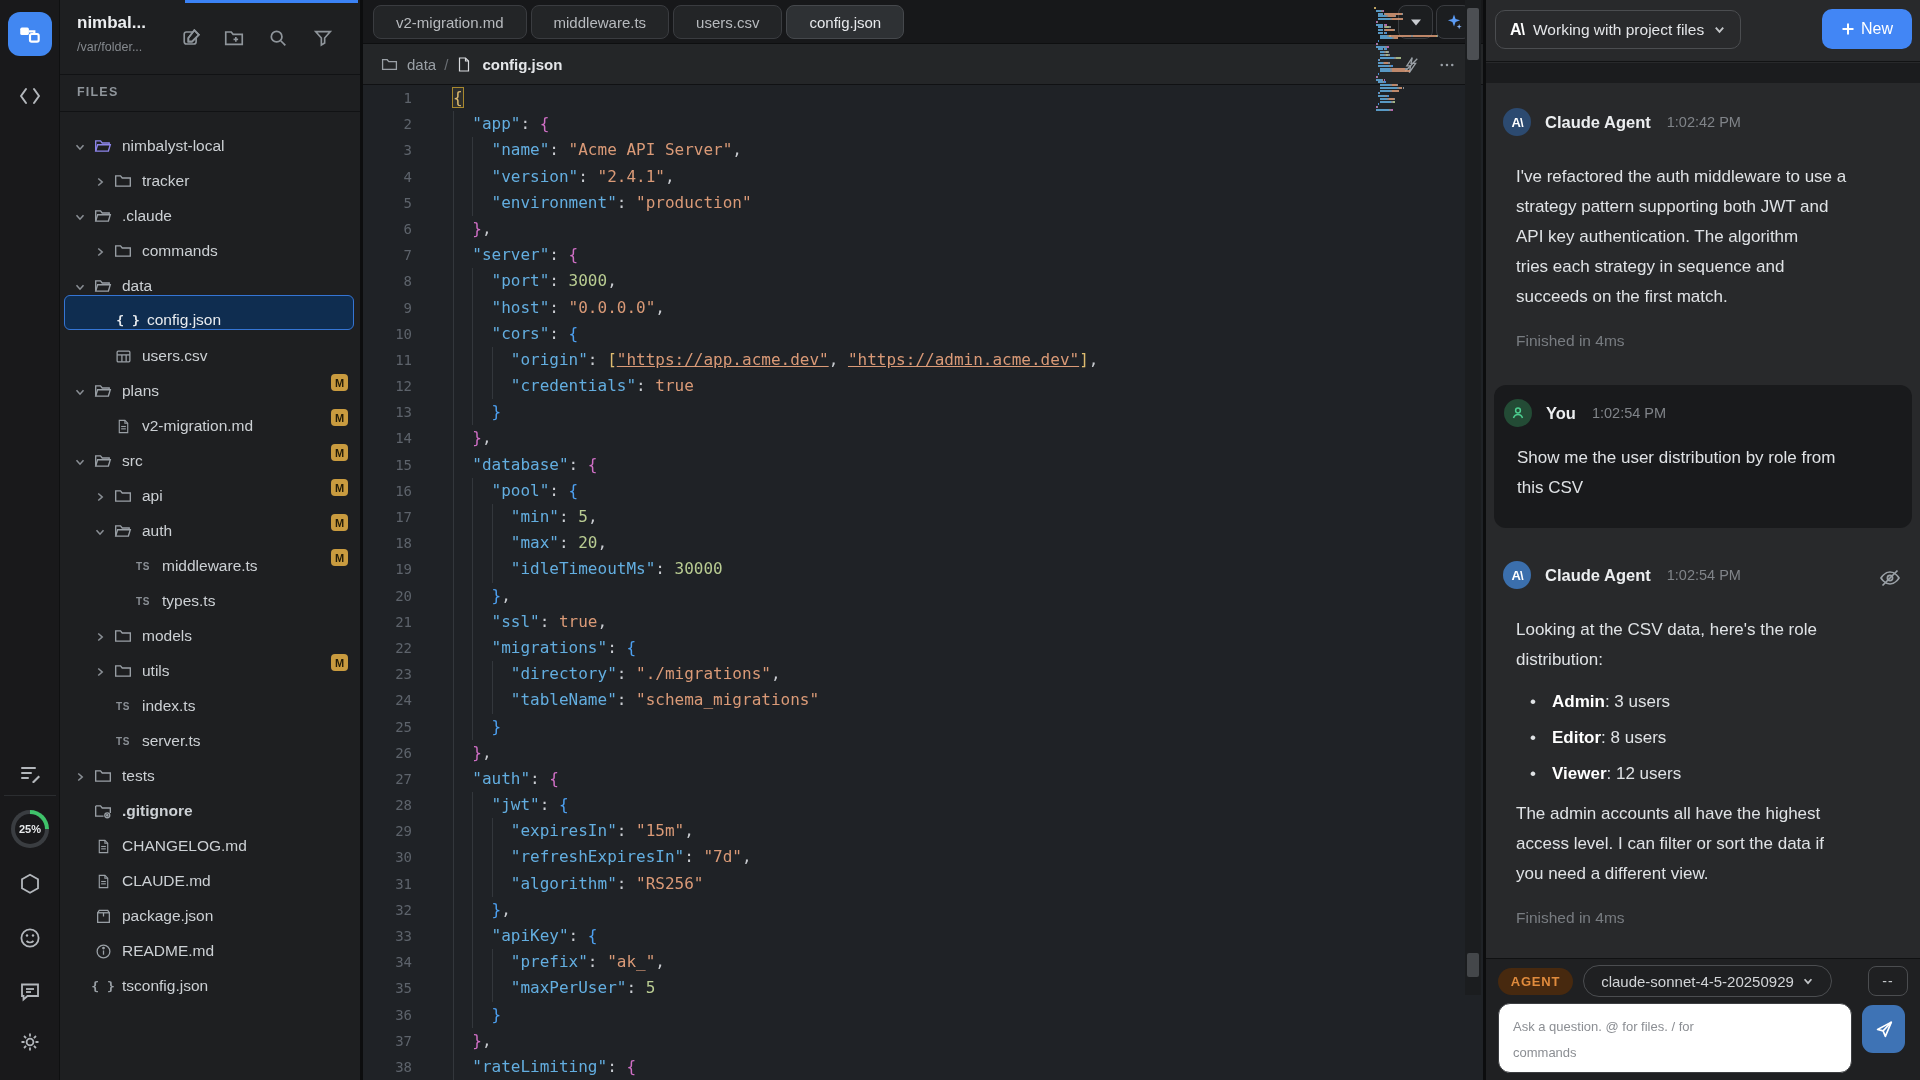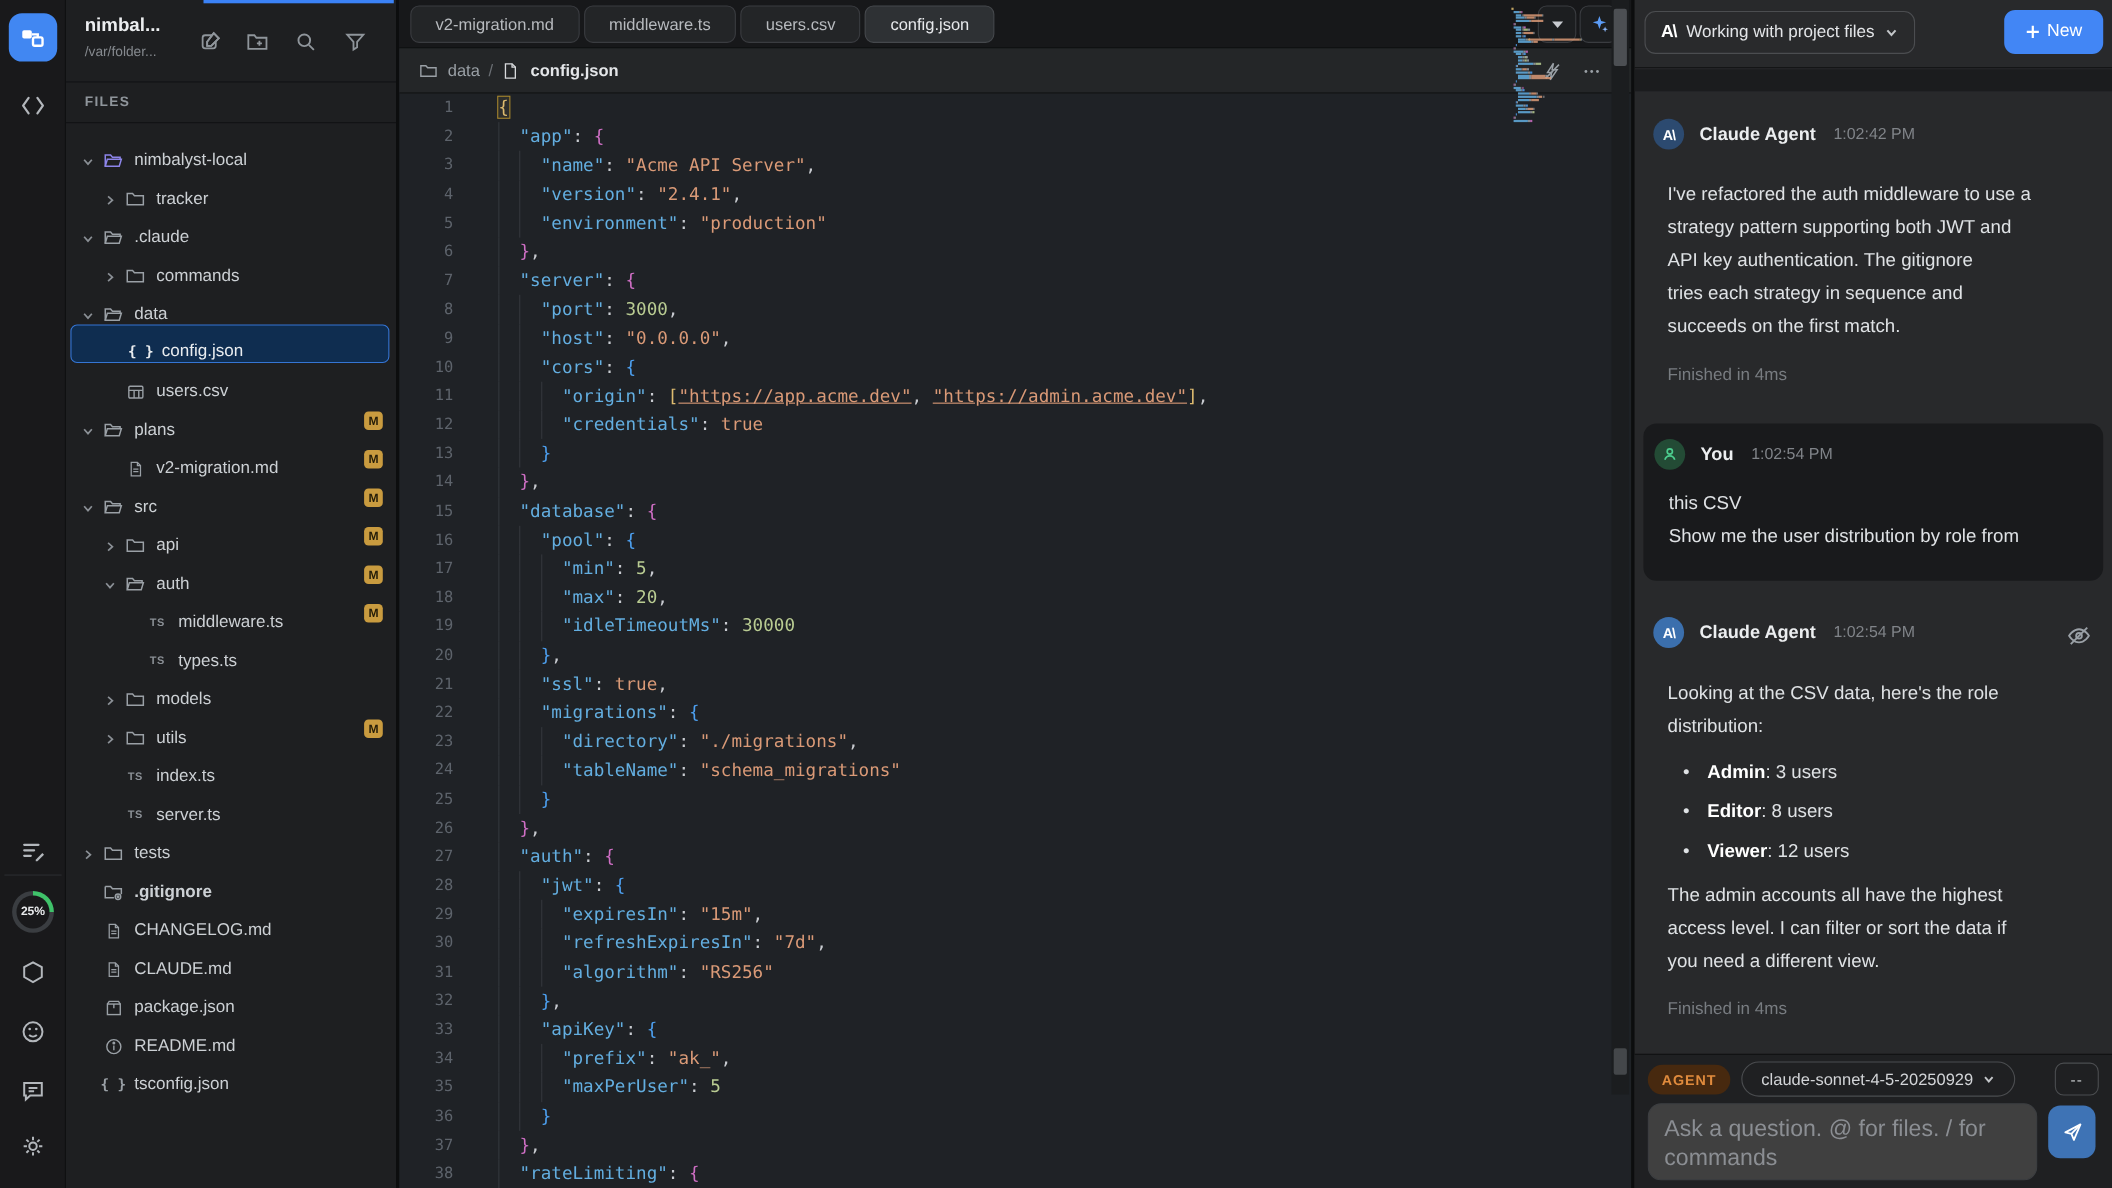--- a/index.html
+++ b/index.html
@@ -94,21 +94,21 @@
   .bullets { margin:12px 0 0 27px; }
   .bullet { display:flex; font-size:17px; line-height:30px; color:#dfe2e5; margin-bottom:6px; }
   .bullet .dot { width:22px; }
   .bullet b { color:#ffffff; }
   .eye-btn { position:absolute; right:18px; top:566px; width:24px; height:24px; color:#9aa0a6; }
 
   .composer { position:absolute; left:0; top:958px; width:100%; height:122px; background:#1f2022; border-top:1px solid #101112; }
   .agent-badge { position:absolute; left:12px; top:9px; width:75px; height:27px; border-radius:14px; background:#47290f; color:#e08b3d; font-size:13px; font-weight:bold; letter-spacing:.8px; display:flex; align-items:center; justify-content:center; }
   .model-pill { position:absolute; left:97px; top:6px; width:249px; height:32px; border:1px solid #4b4d50; border-radius:16px; display:flex; align-items:center; justify-content:center; gap:8px; color:#d2d4d7; font-size:15px; }
   .more-btn { position:absolute; left:382px; top:7px; width:40px; height:30px; border:1px solid #4b4d50; border-radius:8px; color:#c3c6c9; font-size:14px; display:flex; align-items:center; justify-content:center; letter-spacing:1px; }
-  .chat-input { position:absolute; left:12px; top:44px; width:354px; height:70px; background:#404040; border:1px solid #3c3e41; border-radius:12px; padding:10px 14px; font-size:21px; line-height:26px; color:#8b8e93; }
+  .chat-input { position:absolute; left:12px; top:44px; width:354px; height:70px; background:#ffffff; border:1px solid #3c3e41; border-radius:12px; padding:10px 14px; font-size:13px; line-height:26px; color:#8b8e93; }
   .send-btn { position:absolute; left:376px; top:46px; width:43px; height:48px; background:#3e73b5; border-radius:11px; display:flex; align-items:center; justify-content:center; }
 
   svg { display:block; }
 </style>
 </head>
 <body>
 
 <div id="app">
 
   <div id="rail">
@@ -812,40 +812,40 @@
           <div class="msg-head">
             <div class="avatar claude1">
               <span>A\</span>
             </div>
             <span class="msg-who">Claude Agent</span>
             <span class="msg-time">1:02:42 PM</span>
           </div>
           <div class="msg-body">
             <div>I've refactored the auth middleware to use a</div>
             <div>strategy pattern supporting both JWT and</div>
-            <div>API key authentication. The gitignore</div>
+            <div>API key authentication. The algorithm</div>
             <div>tries each strategy in sequence and</div>
             <div>succeeds on the first match.</div>
           </div>
           <div class="msg-foot">Finished in 4ms</div>
         </div>
         <div class="user-block" style="top: 385px; height: 143px;">
           <div class="msg-head">
             <div class="avatar you">
               <svg width="16" height="16" viewBox="0 0 16 16" fill="none" stroke="#4ccd8e" stroke-width="1.5">
                 <circle cx="8" cy="5.5" r="2.4"></circle>
                 <path d="M3.5 13c.8-2.6 2.5-3.6 4.5-3.6s3.7 1 4.5 3.6"></path>
               </svg>
             </div>
             <span class="msg-who">You</span>
             <span class="msg-time">1:02:54 PM</span>
           </div>
           <div class="msg-body tight">
+            <div>Show me the user distribution by role from</div>
             <div>this CSV</div>
-            <div>Show me the user distribution by role from</div>
           </div>
         </div>
         <div class="msg" style="top: 548px;">
           <div class="msg-head">
             <div class="avatar claude2">
               <span>A\</span>
             </div>
             <span class="msg-who">Claude Agent</span>
             <span class="msg-time">1:02:54 PM</span>
           </div>

